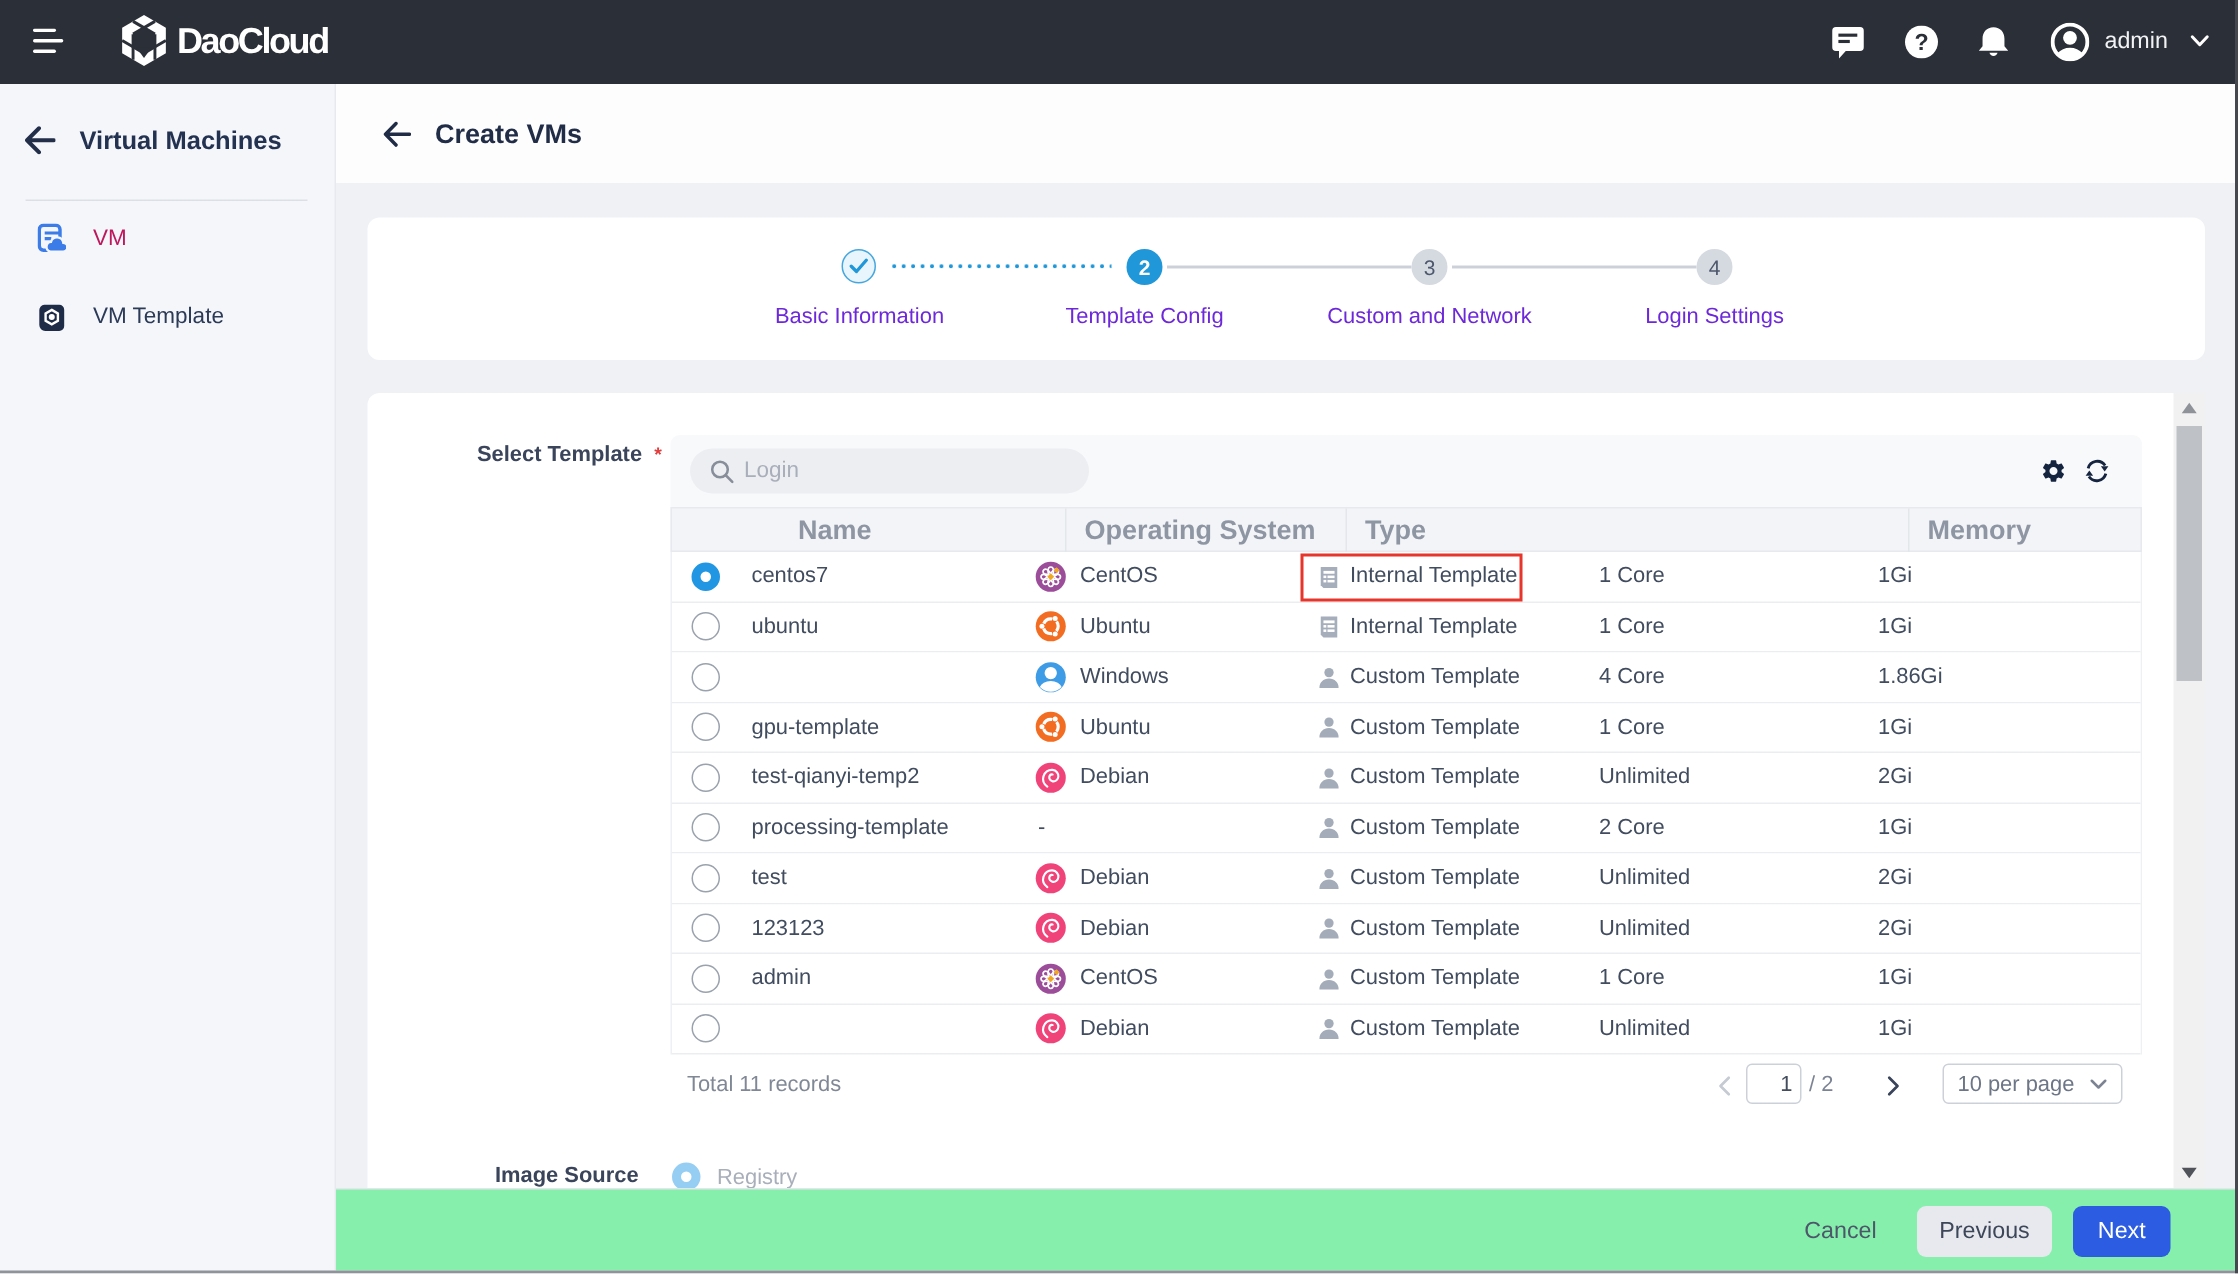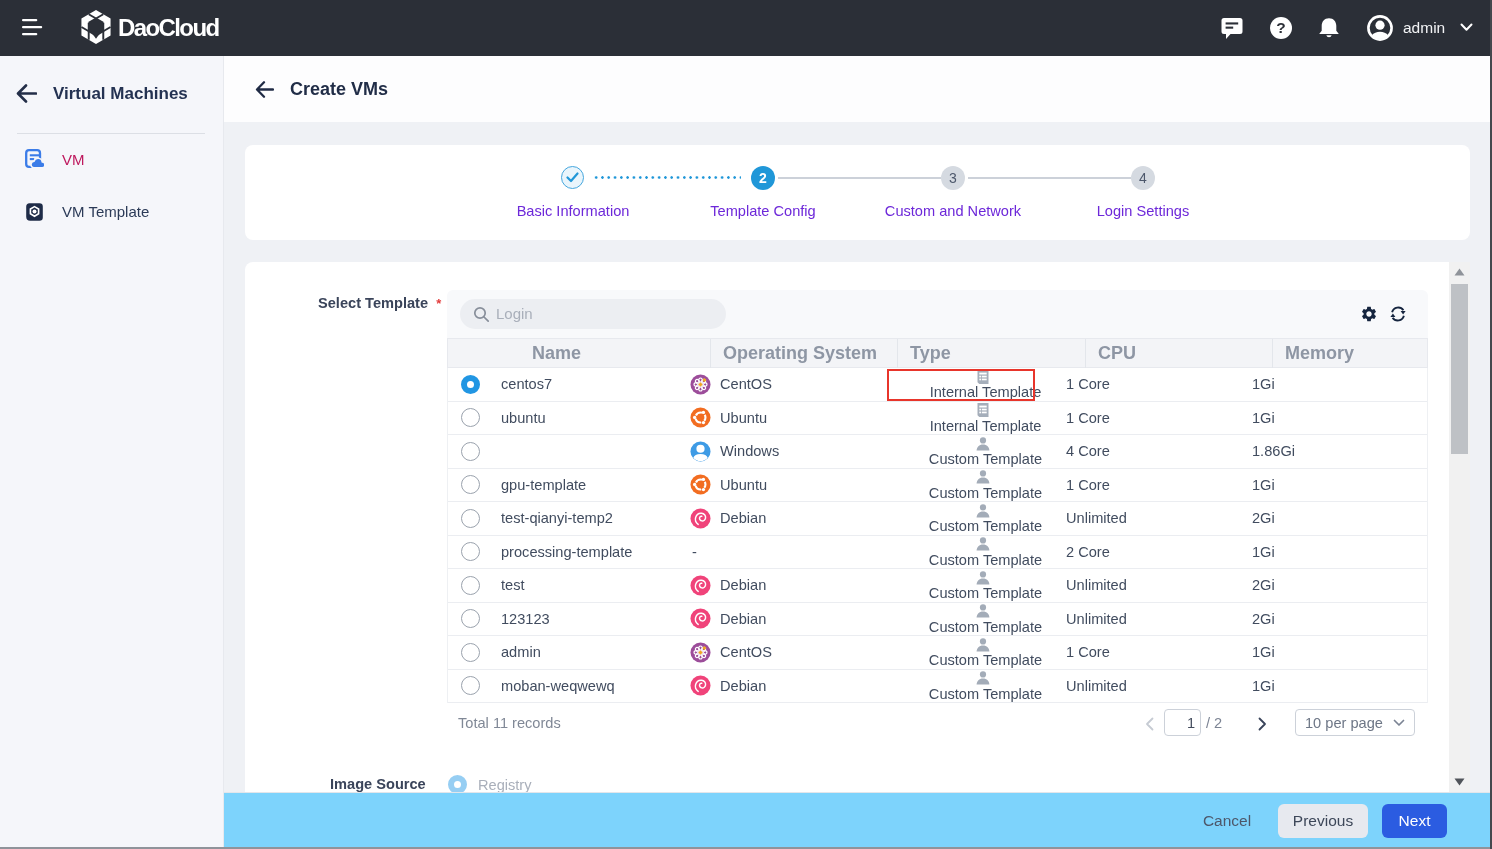--- a/index.html
+++ b/index.html
@@ -43,21 +43,21 @@
 #searchpill { position:absolute; left:13px; top:9px; width:266px; height:30px; background:#eceef2; border-radius:15px; }
 #searchpill .ph { position:absolute; left:36px; top:6px; font-size:15px; color:#a9afba; }
 #thead { position:absolute; left:0; top:48px; width:981px; height:30px; background:#f3f4f7; border:1px solid #e7e9ee; }
 #thead .hc { position:absolute; top:0; height:30px; line-height:29px; font-size:18px; font-weight:600; color:#8e96a4; border-left:1px solid #e3e6eb; padding-left:12px;margin-left:32px; }
 #tbody { position:absolute; left:0; top:78px; width:981px; height:335px; border-left:1px solid #eef0f3; border-right:1px solid #eef0f3; }
 .trow { position:absolute; left:0; width:979px; height:33.5px; border-bottom:1px solid #ebedf1; background:#fff; font-size:14.6px; color:#414c5f; }
 .trow > div { position:absolute; top:0; height:32.5px; display:flex; align-items:center; }
 .c0 { left:0; width:45px; justify-content:center; }
 .c1 { left:53px; width:177px; }
 .c2 { left:231px; width:186px; padding-left:11px; }
-.c3 { left:437px; width:188px; padding-left:13px;flex-direction:column; }
+.c3 { left:417px; width:188px; padding-left:13px; }
 .c4 { left:606px; width:186px; padding-left:12px; }
 .c5 { left:792px; width:187px; padding-left:12px; }
 .osic { margin-right:9px; height:21px; }
 .tic { margin-right:6px; height:16px; }
 .redbox { position:absolute; left:2px; top:0.5px; width:148px; height:32px; border:2.5px solid #e8352b; background:rgba(0,0,0,0); z-index:3; }
 .rd { width:19px; height:19px; border-radius:50%; border:1.6px solid #9aa2ad; background:#fff; display:inline-block; }
 .rd.on { border:6.2px solid #2196e3; width:19px; height:19px; }
 .rd.dis { border:6.2px solid #96cef3; width:19px; height:19px; background:#fff; }
 
 
@@ -65,21 +65,21 @@
 #total { position:absolute; left:11px; top:12px; color:#808896; }
 .pgnav { position:absolute; top:6px; }
 #pginput { position:absolute; left:717px; top:6px; width:37px; height:27px; border:1px solid #ccd1d9; border-radius:4px; background:#fff; text-align:right; line-height:27px; padding-right:5px; color:#444d5e; font-size:14.6px; }
 #pgsel { position:absolute; left:848px; top:6px; width:120px; height:27px; border:1px solid #ccd1d9; border-radius:4px; background:#fff; line-height:26px; padding-left:9px; color:#6d7686; font-size:14.6px; }
 
 
 #sbar { position:absolute; left:1449px; top:262px; width:21px; height:530px; background:#f1f1f1; }
 #sbar .thumb { position:absolute; left:2px; top:22px; width:17px; height:170px; background:#bec1c5; }
 
 
-#footer { position:absolute; left:224px; top:792px; width:1266px; height:55px; background:#7dd3fc; border-top:1px solid #e3e6eb; }
+#footer { position:absolute; left:224px; top:792px; width:1266px; height:55px; background:#86efac; border-top:1px solid #e3e6eb; }
 .btn { position:absolute; top:11px; height:34px; border-radius:6px; font-size:15.5px; line-height:34px; text-align:center; }
 #btn-cancel { left:958px; width:90px; color:#4d576a; }
 #btn-prev { left:1054px; width:90px; background:#e7e9ef; color:#3d4759; }
 #btn-next { left:1158px; width:65px; background:#2b5ce1; color:#fff; }
 
 #bottomstrip { position:absolute; left:0; top:847px; width:1492px; height:2px; background:#8f939a; }
 #rightedge { position:absolute; left:1490px; top:0; width:2px; height:849px; background:#45484e; }
 </style></head>
 <body>
 
@@ -208,21 +208,20 @@
       </g>
       <polygon points="11.6,5.9 16.6,5.9 14.1,9.4" fill="#16253f"></polygon>
       <polygon points="1.4,12.1 6.4,12.1 3.9,8.6" fill="#16253f"></polygon>
     </svg>
   </div>
   <div id="thead">
     <div class="hc" style="left:0; width:45px; border-left:none;"></div>
     <div class="hc" style="left:45px; width:185px; padding-left:7px; border-left:none;">Name</div>
     <div class="hc" style="left:417px; width:188px;">Type</div>
     <div class="hc" style="left:230px; width:187px;">Operating System</div>
-    <div class="hc" style="left:605px; width:187px;">CPU</div>
     <div class="hc" style="left:792px; width:189px;">Memory</div>
   </div>
   <div id="tbody">
 <div class="trow" style="top:0.0px">
   <div class="c0">
           <span class="rd on"></span>
         </div>
   <div class="c1">centos7</div>
   <div class="c2">
           <span class="osic"><svg width="21" height="21" viewBox="0 0 22 22">
@@ -447,21 +446,20 @@
             </svg></span>
           <span>Custom Template</span>
         </div>
   <div class="c4">1 Core</div>
   <div class="c5">1Gi</div>
 </div>
 <div class="trow" style="top:301.5px">
   <div class="c0">
           <span class="rd"></span>
         </div>
-  <div class="c1">moban-weqwewq</div>
   <div class="c2">
           <span class="osic"><svg width="21" height="21" viewBox="0 0 22 22">
               <circle cx="11" cy="11" r="10.5" fill="#f0437a"></circle>
               <path d="M8.6,17.2 C6.2,15.4 5.1,12.6 5.9,10 C6.7,7.2 9.3,5.2 12.2,5.5 C14.8,5.8 16.6,7.9 16.3,10.3 C16.1,12.3 14.3,13.8 12.4,13.5 C10.8,13.2 9.7,11.8 10,10.3 C10.3,9.2 11.3,8.5 12.3,8.7" fill="none" stroke="#fff" stroke-width="1.5" stroke-linecap="round"></path>
             </svg></span>
           <span>Debian</span>
         </div>
   <div class="c3">
           <span class="tic"><svg width="16" height="16" viewBox="0 0 16 16" style="margin-top:0.5px">
               <circle cx="8" cy="4.4" r="3.1" fill="#a3acb8"></circle>

